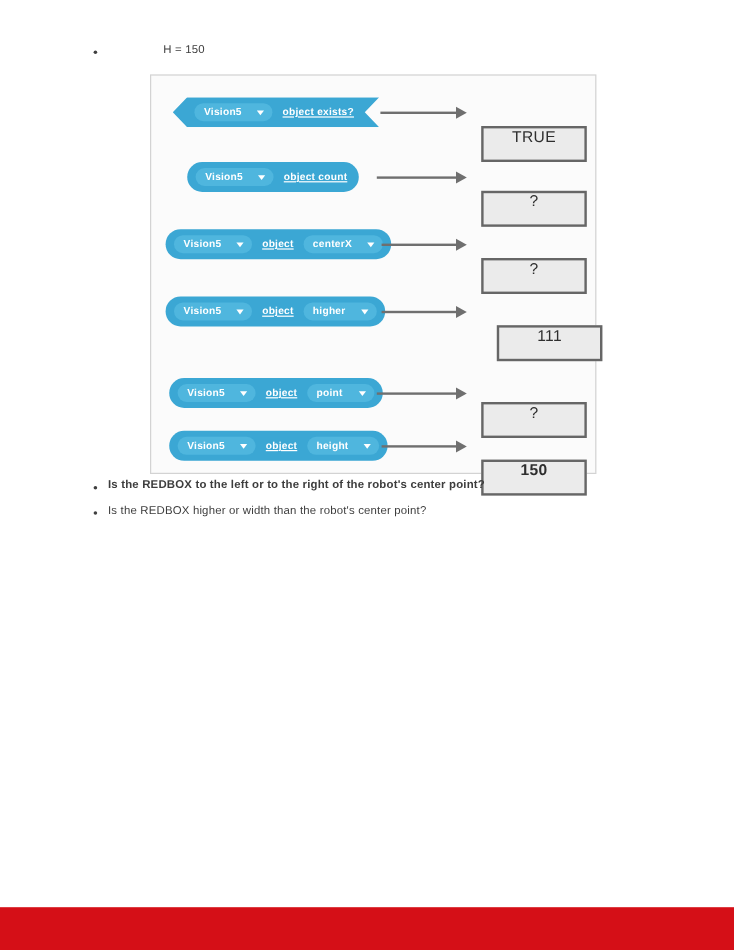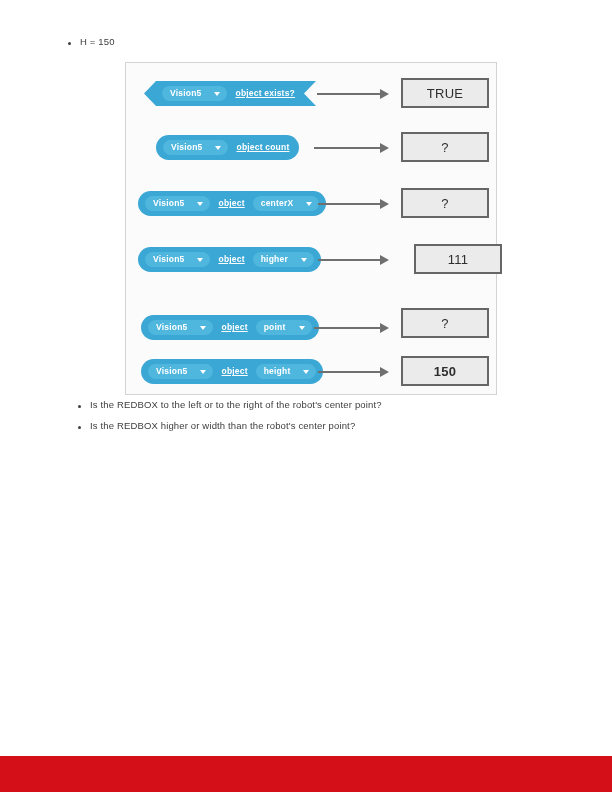--- a/index.html
+++ b/index.html
@@ -33,22 +33,22 @@
     margin-right: 9px;
     flex: 0 0 auto;
   }
   .bullet-text {
     font-size: 9.5px;
     line-height: 13px;
     color: #3d3d3d;
     letter-spacing: 0.15px;
   }
 
-  #bullet-top   { left: 68px;  top: 35px; }
-  #bullet-q1    { left: 78px;  top: 398px; }
+  #bullet-top   { left: 78px;  top: 35px; gap: 46px; }
+  #bullet-q1    { left: 78px;  top: 398px; font-weight: bold; }
   #bullet-q2    { left: 78px;  top: 419px; }
 
   
   #diagram-frame {
     position: absolute;
     left: 125px;
     top: 62px;
     width: 372px;
     height: 333px;
     border: 1px solid #d3d3d3;
@@ -139,22 +139,22 @@
 
   
   .result-box {
     position: absolute;
     width: 88px;
     height: 30px;
     background: #ebebeb;
     border: 2px solid #666666;
     box-sizing: border-box;
     display: flex;
-    align-items: center;
     justify-content: center;
+    margin-top: 27px;
   }
   .result-text {
     font-size: 13px;
     color: #2e2e2e;
     letter-spacing: 0.3px;
     line-height: 1;
   }
 
   
   #footer-bar {

